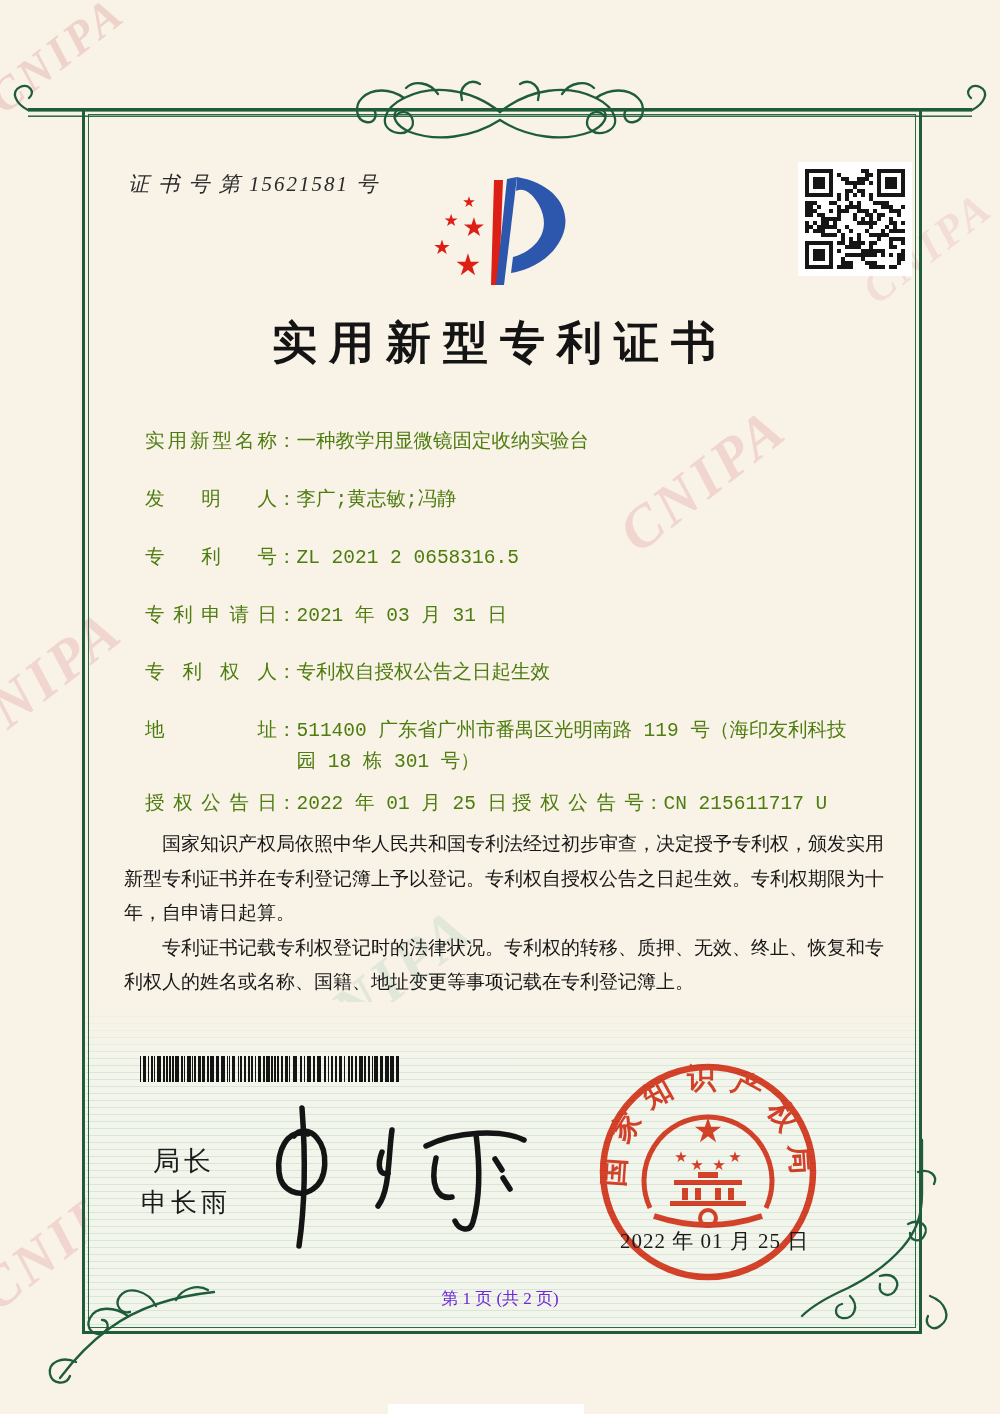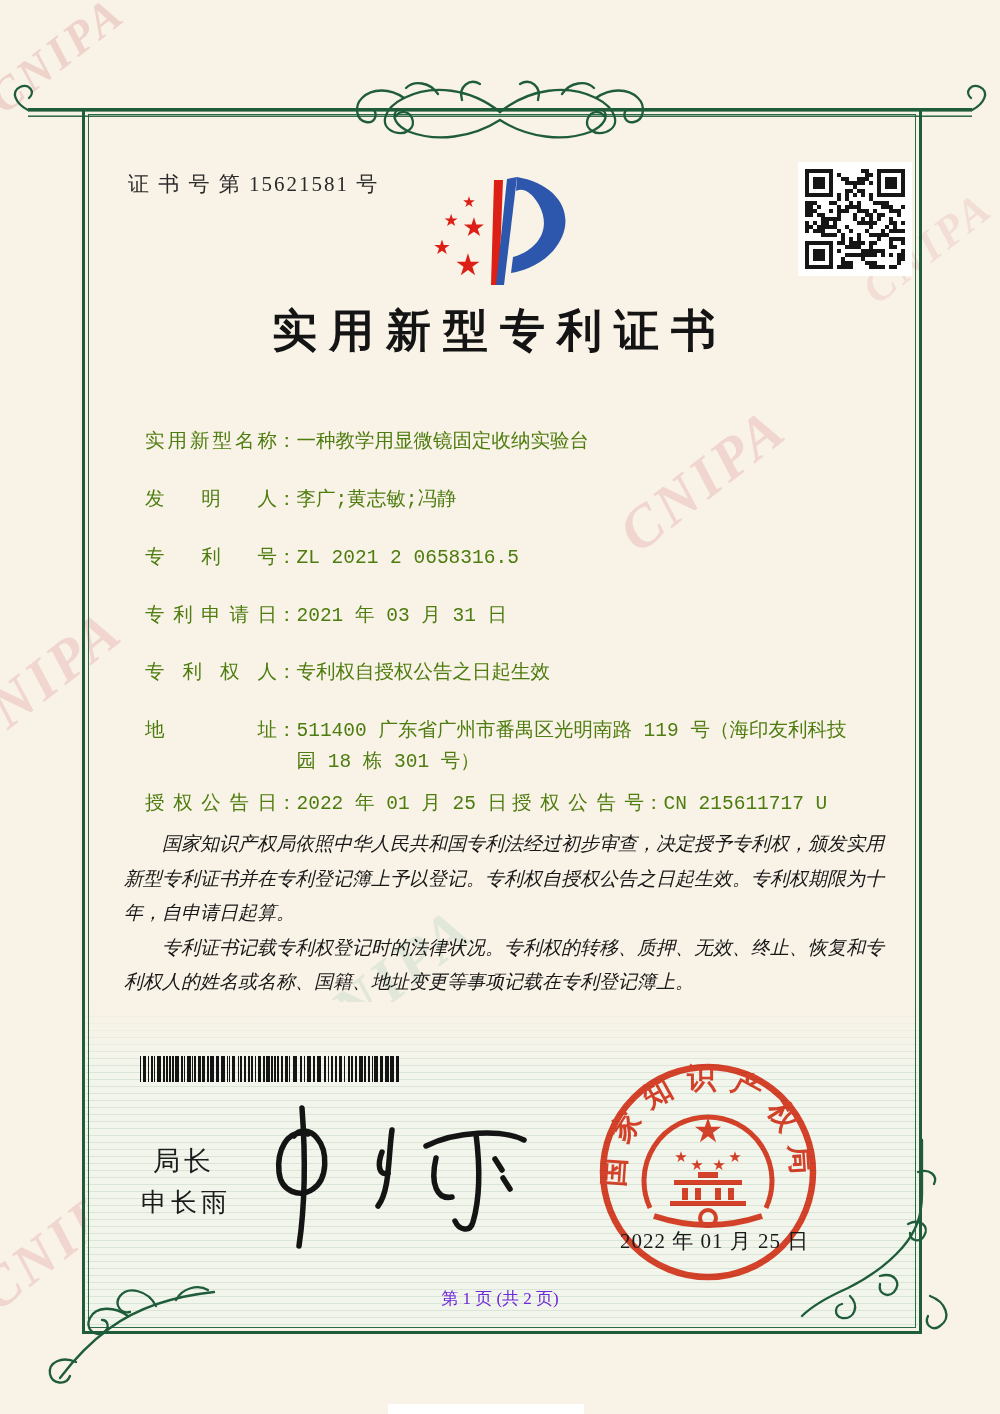--- a/index.html
+++ b/index.html
@@ -26,37 +26,37 @@
       #f2f5ec;
   }
   
   .frame{position:absolute;z-index:2;left:82px;top:108px;width:834px;height:1220px;
     border:3px solid #1f5c3a;}
   .frame::after{content:"";position:absolute;inset:3px;border:1.3px solid #2a6a46;}
   .orn{position:absolute;z-index:3;pointer-events:none;}
   .orn path{stroke:#1f5c3a;fill:none;stroke-width:2.3;stroke-linecap:round;}
   .orn .bar{fill:#1f5c3a;stroke:none;}
   
-  .cert-no{position:absolute;z-index:4;left:128px;top:170px;font-size:21px;letter-spacing:2px;color:#2a2a2a;}
+  .cert-no{position:absolute;z-index:4;left:128px;top:170px;font-size:21px;letter-spacing:2px;color:#2a2a2a;font-style:italic;}
   .logo{position:absolute;z-index:4;left:425px;top:163px;}
   .qr-box{position:absolute;z-index:4;left:798px;top:162px;width:114px;height:114px;background:#fff;}
   .qr-box svg{position:absolute;left:7px;top:7px;}
-  .title{position:absolute;z-index:4;left:0;right:0;top:301px;margin:0;text-align:center;
+  .title{position:absolute;z-index:4;left:0;right:0;top:301px;margin:12px;text-align:center;
     font-size:45px;font-weight:bold;letter-spacing:12px;color:#141414;}
   
   .frow{position:absolute;z-index:4;left:145px;display:flex;font-size:19.5px;color:#4d7c0f;}
   .frow.second{left:512px;}
   .flabel{width:132px;flex:none;text-align:justify;text-align-last:justify;}
   .fcolon{flex:none;}
   .fvalue{line-height:1.58;font-family:Liberation Mono, monospace;}
   .fvalue.wrap{width:566px;}
   
   .body-text{position:absolute;z-index:4;left:124px;top:827px;width:762px;
     font-size:19px;line-height:1.82;color:#181818;}
-  .body-text p{margin:0;text-indent:2em;font-style:italic;}
+  .body-text p{margin:0;text-indent:2em;}
   
   .barcode{position:absolute;z-index:4;left:140px;top:1056px;}
   .officer-title{position:absolute;z-index:4;left:141px;top:1143px;font-size:27px;letter-spacing:4px;margin-left:12px;}
   .officer-name{position:absolute;z-index:4;left:141px;top:1185px;font-size:26px;letter-spacing:4px;}
   .signature{position:absolute;z-index:5;left:250px;top:1096px;}
   .signature path{stroke:#141414;fill:none;stroke-linecap:round;stroke-linejoin:round;}
   .seal{position:absolute;z-index:4;left:594px;top:1058px;opacity:.94;mix-blend-mode:multiply;}
   .seal-date{position:absolute;z-index:6;left:620px;top:1227px;font-size:21px;letter-spacing:1px;color:#1a1a1a;}
   .page-info{position:absolute;z-index:4;left:0;right:0;top:1287px;text-align:center;font-size:17px;color:#6d28d9;}
   .note{position:absolute;z-index:5;left:388px;top:1404px;background:#ffffff;

